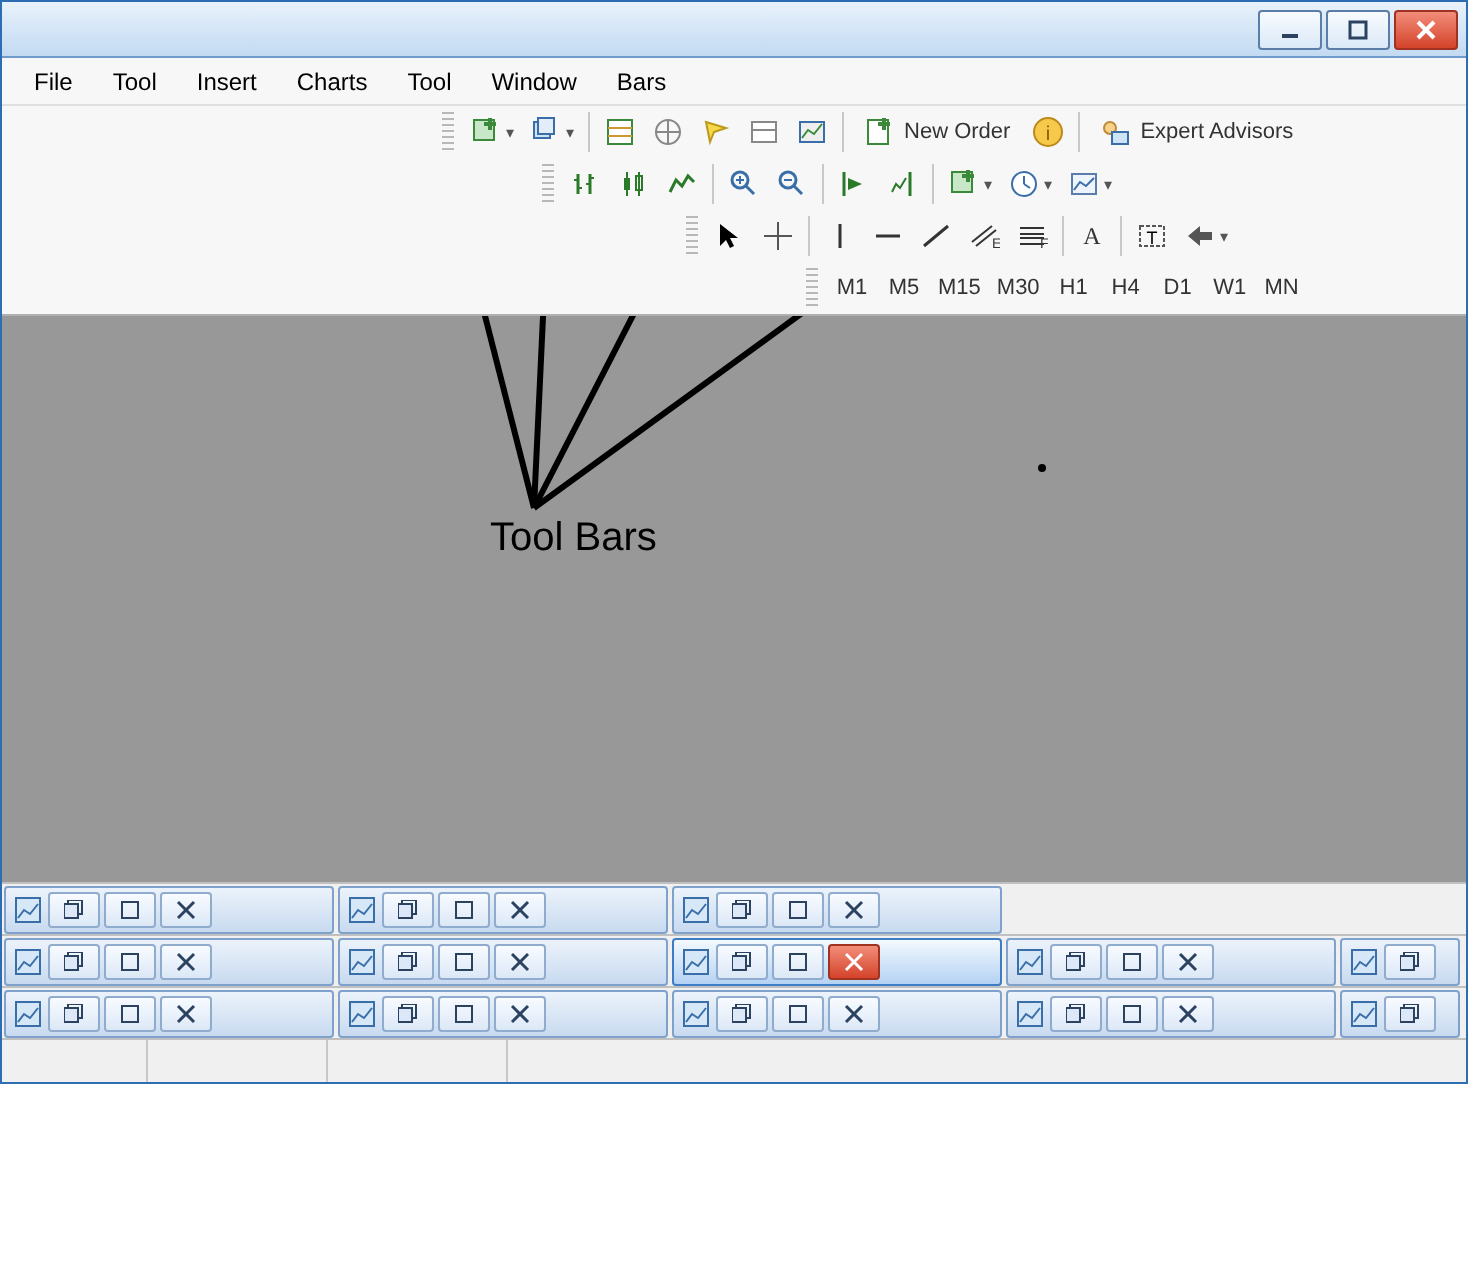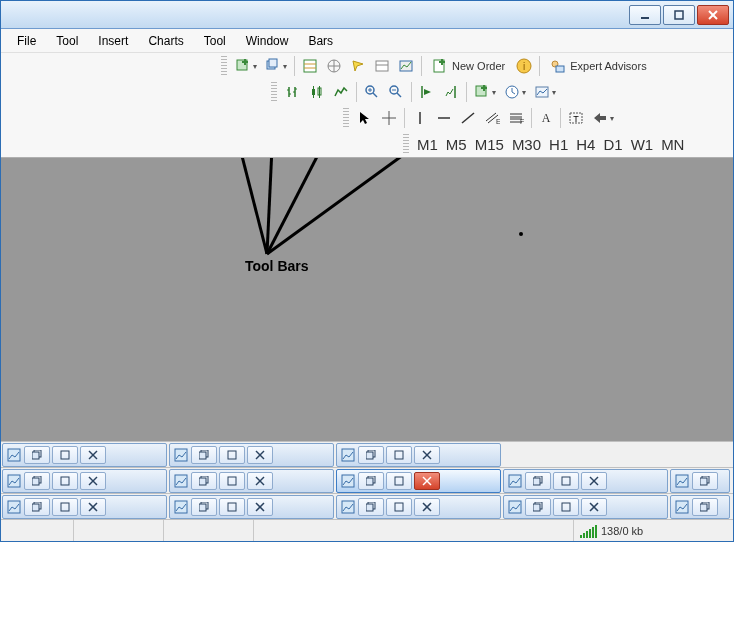--- a/index.html
+++ b/index.html
@@ -51,27 +51,27 @@
 .tb-btn {
   min-width: 22px; height: 22px;
   display:inline-flex; align-items:center; justify-content:center;
   padding: 0 3px;
   border:1px solid transparent; border-radius:2px;
   cursor:pointer; font-size:11px; color:#333;
 }
 .tb-btn.text { padding:0 6px; gap:4px; }
 .drop { font-size:8px; color:#555; margin-left:2px; }
 .icon { width:16px; height:16px; display:inline-block; }
-.tf-btn { min-width:26px; height:22px; display:inline-flex; align-items:center; justify-content:center; font-size:15px; color:#333; cursor:pointer; border:1px solid transparent; padding:0 3px;}
+.tf-btn { min-width:26px; height:22px; display:inline-flex; align-items:center; justify-content:center; font-size:11px; color:#333; cursor:pointer; border:1px solid transparent; padding:0 3px;}
 .workspace {
   flex:1; background:#989898; position:relative; overflow:hidden;
 }
 .annot-label {
   position:absolute; left:244px; top:100px;
-  font-weight:bold; font-size:14px; color:#000;
+  font-weight:normal; font-size:20px; color:#000;
 }
 .arrow-svg { position:absolute; left:0; top:0; pointer-events:none; }
 .chart-tabs { background:#f0f0f0; }
 .tab-row {
   height:26px; display:flex; overflow:hidden;
   border-top:1px solid #c0c0c0;
 }
 .chart-tab {
   width:165px; height:24px; margin:1px 1px 0;
   background:linear-gradient(to bottom,#ecf3fb,#c8daf0);
@@ -695,26 +695,15 @@
           </span>
       </div>
     </div>
   </div>
 
   <div class="statusbar">
     <div class="st-cell first"></div>
     <div class="st-cell" style="width:90px;"></div>
     <div class="st-cell" style="width:90px;"></div>
     <div class="st-cell" style="flex:1;"></div>
-    <div class="st-cell st-large">
-      <span class="signal">
-          <span></span>
-          <span></span>
-          <span></span>
-          <span></span>
-          <span></span>
-          <span></span>
-        </span>
-      <span>138/0 kb</span>
-    </div>
   </div>
 
 </div>
 
 </body></html>

